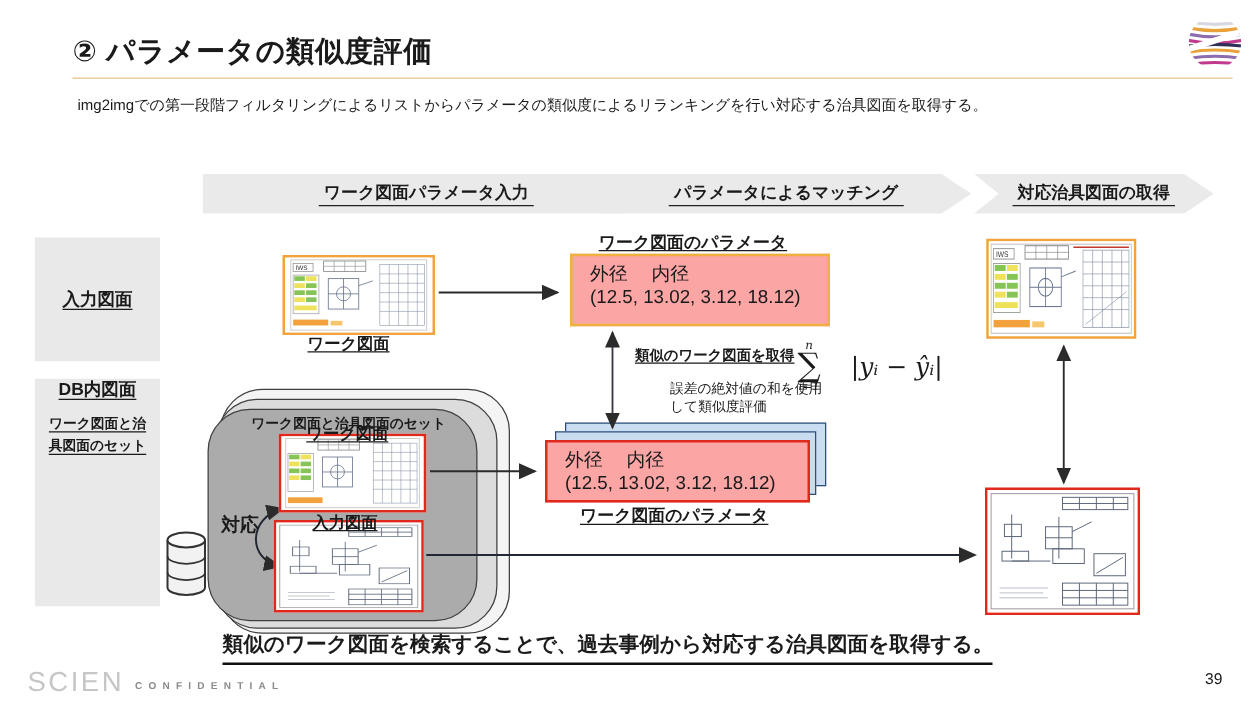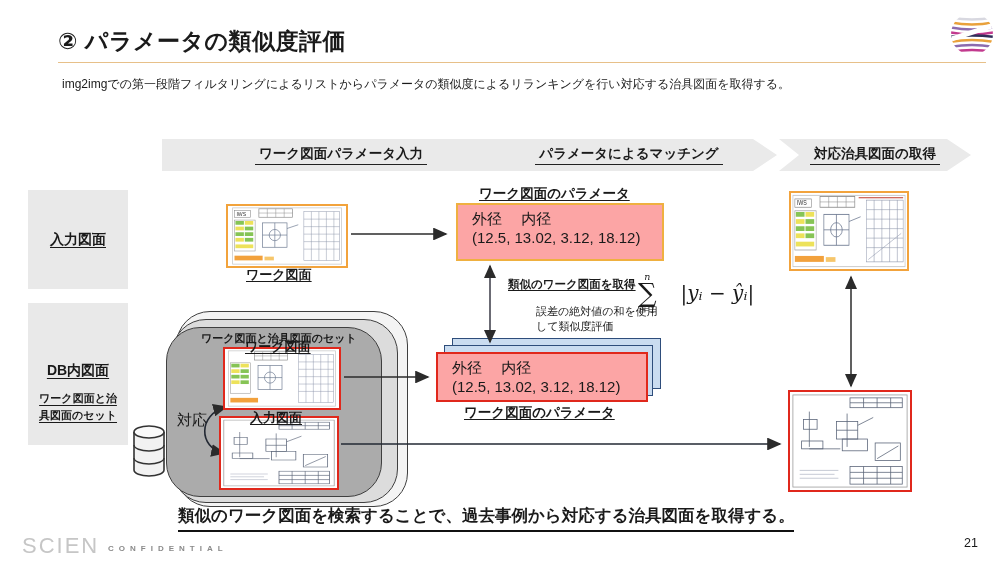--- a/index.html
+++ b/index.html
@@ -40,21 +40,21 @@
   .sim-title{font-size:11.5px;font-weight:bold;text-decoration:underline;text-underline-offset:2px;white-space:nowrap;}
   .sim-desc{font-size:11px;width:126px;line-height:1.4;}
   .formula{display:flex;align-items:center;font-family:"DejaVu Serif","Liberation Serif",serif;}
   .sigma-block{display:inline-flex;flex-direction:column;align-items:center;line-height:1;}
   .sig-top,.sig-bot{font-size:9.5px;font-style:italic;}
   .sig{font-size:26px;line-height:.9;}
   .formula-body{font-size:20px;font-style:italic;margin-left:24px;}
   
   .stackrect{box-sizing:border-box;border:1.8px solid #3f3f3f;border-radius:34px;}
   .set-label{font-size:11px;font-weight:bold;white-space:nowrap;}
-  .correspond{font-size:15px;font-weight:normal;}
+  .correspond{font-size:15px;font-weight:bold;}
   
   .right-note{font-size:12.5px;width:134px;line-height:1.5;}
   
   .summary{left:178px;top:505px;width:616px;font-size:16.5px;font-weight:bold;
     border-bottom:2px solid #111;padding-bottom:3px;white-space:nowrap;}
   .logo-text{left:22px;top:533px;font-size:22px;font-weight:300;letter-spacing:2px;color:#c6c6c6;}
   .confidential{left:108px;top:544px;font-size:8px;font-weight:600;letter-spacing:5px;color:#8a8a8a;}
   .pagenum{left:964px;top:536px;font-size:12.5px;}
   svg.connect{left:0;top:0;width:1008px;height:568px;pointer-events:none;z-index:5;}
   .z1{z-index:1}.z2{z-index:2}.z3{z-index:3}.z6{z-index:6}.z7{z-index:7}
@@ -93,21 +93,21 @@
   <div class="abs chev chev-mid" style="left:481px;width:296px;">
     <span>パラメータによるマッチング</span>
   </div>
   <div class="abs chev chev-mid" style="left:779px;width:192px;align-items:center;">
     <span>対応治具図面の取得</span>
   </div>
 
   <div class="abs rowbox" style="top:190px;height:99px;justify-content:center;">
     <span class="big">入力図面</span>
   </div>
-  <div class="abs rowbox" style="top:303px;height:142px;justify-content:flex-end;padding-bottom:20px;box-sizing:border-box;">
+  <div class="abs rowbox" style="top:303px;height:182px;padding-bottom:20px;box-sizing:border-box;">
     <span class="big">DB内図面</span>
     <span class="note">ワーク図面と治具図面のセット</span>
   </div>
 
   <div class="abs stackrect z1" style="left:176px;top:311px;width:232px;height:196px;background:#f4f4f4;"></div>
   <div class="abs stackrect z2" style="left:172px;top:319px;width:226px;height:184px;background:#dcdcdc;"></div>
   <div class="abs stackrect z3" style="left:166px;top:327px;width:216px;height:170px;background:#ababab;"></div>
   <div class="abs set-label z6" style="left:201px;top:331px;">ワーク図面と治具図面のセット</div>
 
   <svg class="abs connect" viewBox="0 0 1008 568">
@@ -363,15 +363,15 @@
           <line x1="10" y1="84" x2="46" y2="84"></line>
           <line x1="10" y1="88" x2="50" y2="88"></line>
       </g>
     </svg>
   </div>
 
   <div class="abs summary z7">類似のワーク図面を検索することで、過去事例から対応する治具図面を取得する。</div>
 
   <div class="abs logo-text">SCIEN</div>
   <div class="abs confidential">CONFIDENTIAL</div>
-  <div class="abs pagenum">21</div>
+  <div class="abs pagenum">39</div>
 
 </div>
 
 </body></html>

